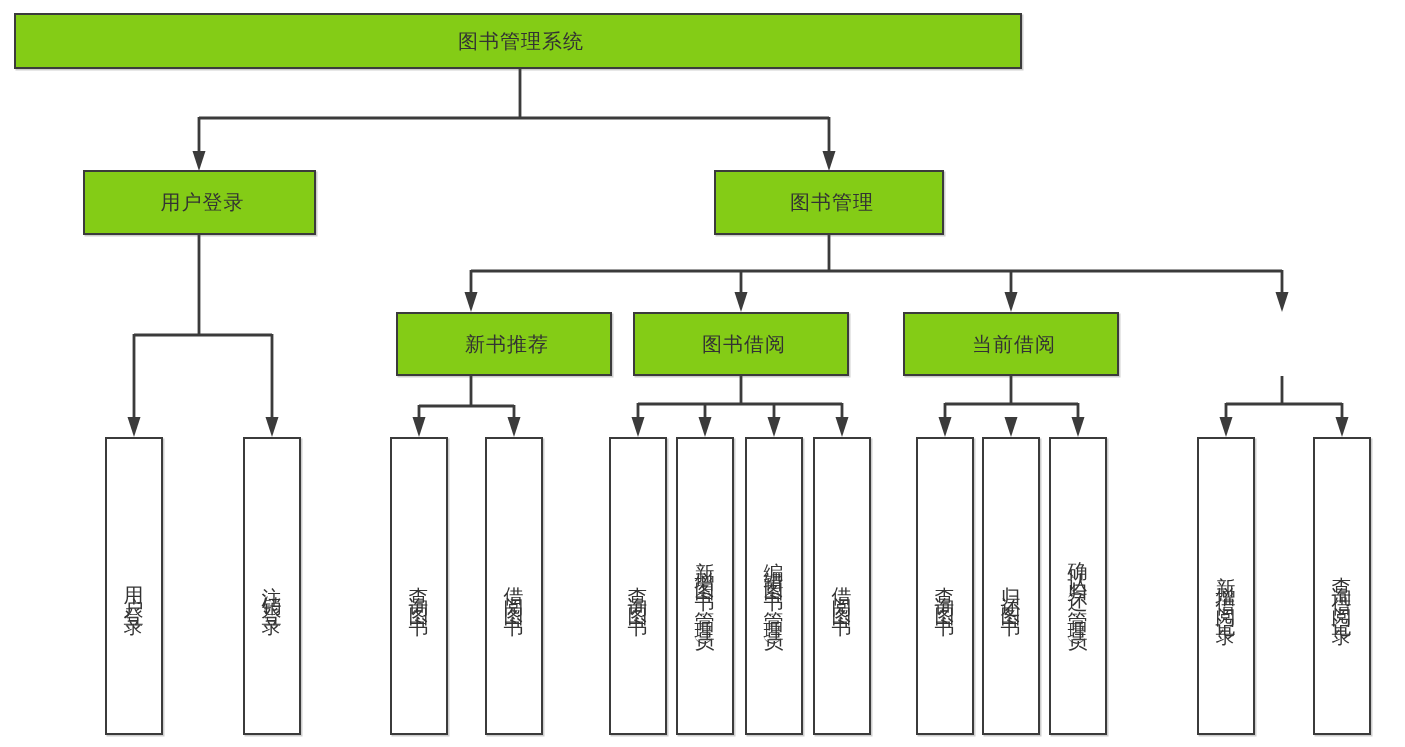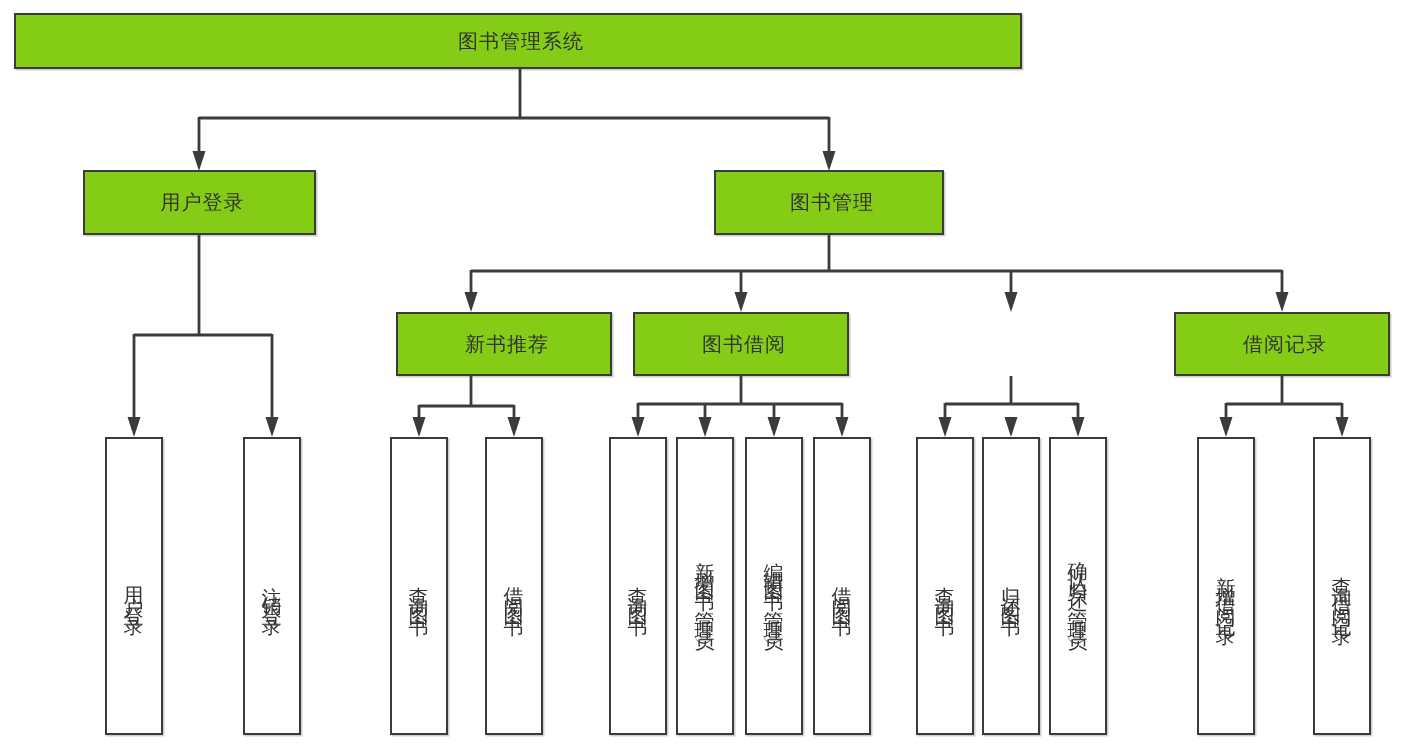--- a/index.html
+++ b/index.html
@@ -103,22 +103,22 @@
   <div class="box" style="left:714px;top:170px;width:230px;height:65px;">
     <span>图书管理</span>
   </div>
 
   <div class="box" style="left:384px;top:312px;width:216px;height:64px;margin-left:12px;">
     <span>新书推荐</span>
   </div>
   <div class="box" style="left:633px;top:312px;width:216px;height:64px;font-family:Liberation Serif, serif;">
     <span>图书借阅</span>
   </div>
-  <div class="box" style="left:1174px;top:312px;width:216px;height:64px;">
-    <span>借阅记录</span>
+  <div class="box" style="left:903px;top:312px;width:216px;height:64px;">
+    <span>当前借阅</span>
   </div>
 
   <div class="vbox" style="left:105px;">
     <span class="vtext">用户登录</span>
   </div>
   <div class="vbox" style="left:243px;">
     <span class="vtext">注销登录</span>
   </div>
 
   <div class="vbox" style="left:390px;">

